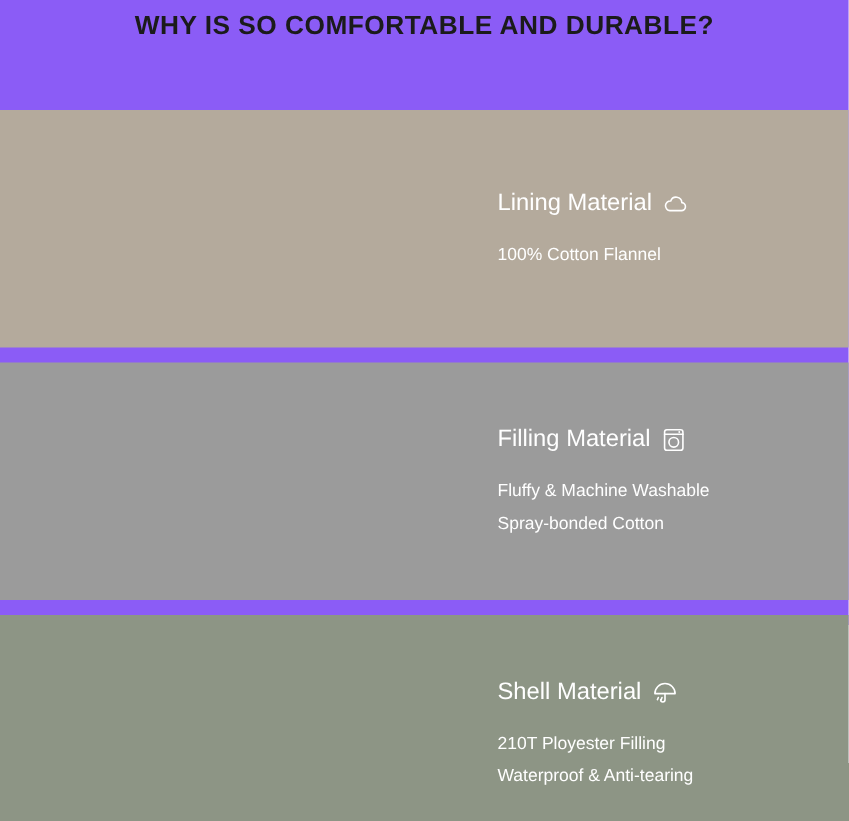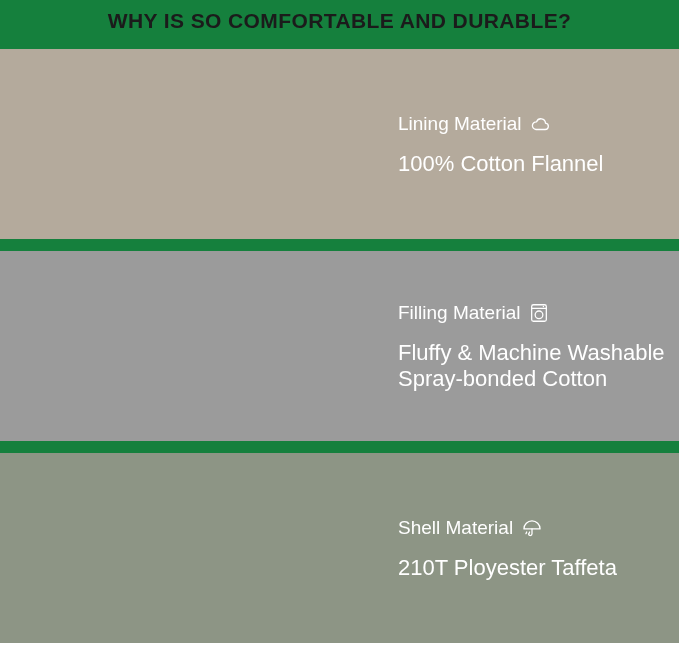--- a/index.html
+++ b/index.html
@@ -10,21 +10,21 @@
   body {
     width: 679px;
     height: 657px;
     font-family: "Liberation Sans", sans-serif;
     overflow: hidden;
   }
   .page {
     position: relative;
     width: 679px;
     height: 500px;
-    background: #15803d;
+    background: #8b5cf6;
   }
   .heading {
     text-align: center;
     font-size: 21px;
     font-weight: bold;
     color: #1b1b1b;
     letter-spacing: 0.4px;
     padding-top: 6px;
     line-height: 30px;
   }
@@ -67,34 +67,34 @@
   .mat-title {
     font-size: 19px;
     line-height: 26px;
     margin-bottom: 14px;
     display: flex;
     align-items: center;
     gap: 8px;
     white-space: nowrap;
   }
   .mat-line {
-    font-size: 22px;
+    font-size: 14px;
     line-height: 26px;
     white-space: nowrap;
   }
   .icon {
     display: inline-block;
     width: 22px;
     height: 22px;
     line-height: 0;
   }
   .icon svg { display: block; }
 
   
-  .sec-lining { background: #b4aa9c; }
+  .sec-lining { background: #b4aa9c; margin-top: 39px; }
   .sec-lining .photo-inner {
     background:
       linear-gradient(118deg, rgba(255,255,255,0.22) 0%, rgba(255,255,255,0) 35%),
       linear-gradient(160deg, #d8cfc0 0%, #cdc3b2 18%, #c3b9a7 34%, #cfc6b6 48%,
                       #bdb2a0 62%, #cac0ae 76%, #bfb5a3 88%, #b2a796 100%);
     position: relative;
   }
   .sec-lining .photo-inner::before {
     content: "";
     position: absolute;
@@ -237,18 +237,19 @@
           <span>Shell Material</span>
           <span class="icon">
             <svg width="22" height="22" viewBox="0 0 24 24" fill="none" stroke="#ffffff" stroke-width="1.4" stroke-linecap="round" stroke-linejoin="round">
               <path d="M3.2 13a8.8 8.8 0 0 1 17.6 0z"></path>
               <path d="M12 13v5.4a1.9 1.9 0 0 1-3.8 0"></path>
               <line x1="6.2" y1="16.4" x2="5.4" y2="18.2"></line>
               <line x1="9.4" y1="16.4" x2="8.6" y2="18.2"></line>
             </svg>
           </span>
         </div>
-        <div class="mat-line">210T Ployester Taffeta</div>
+        <div class="mat-line">210T Ployester Filling</div>
+        <div class="mat-line">Waterproof &amp; Anti-tearing</div>
       </div>
     </div>
 
   </div>
 </div>
 
 </body></html>

